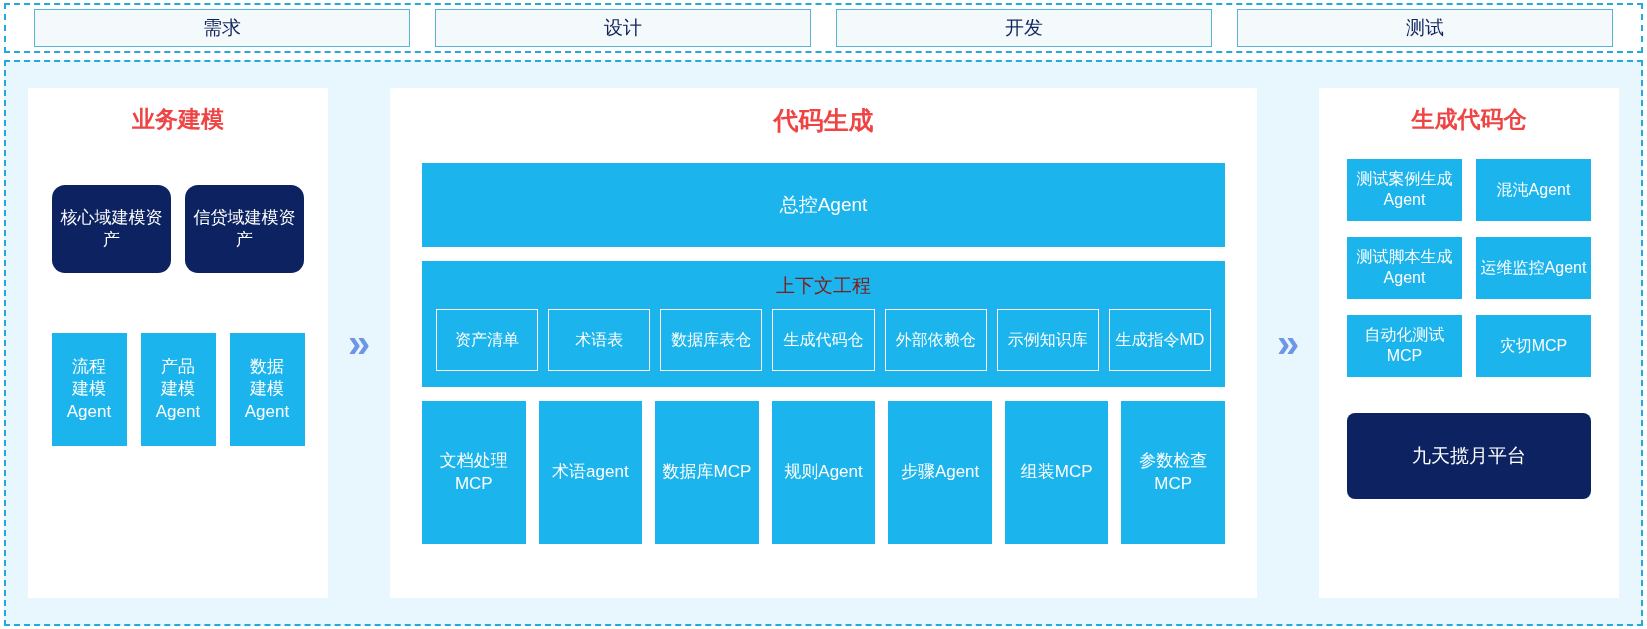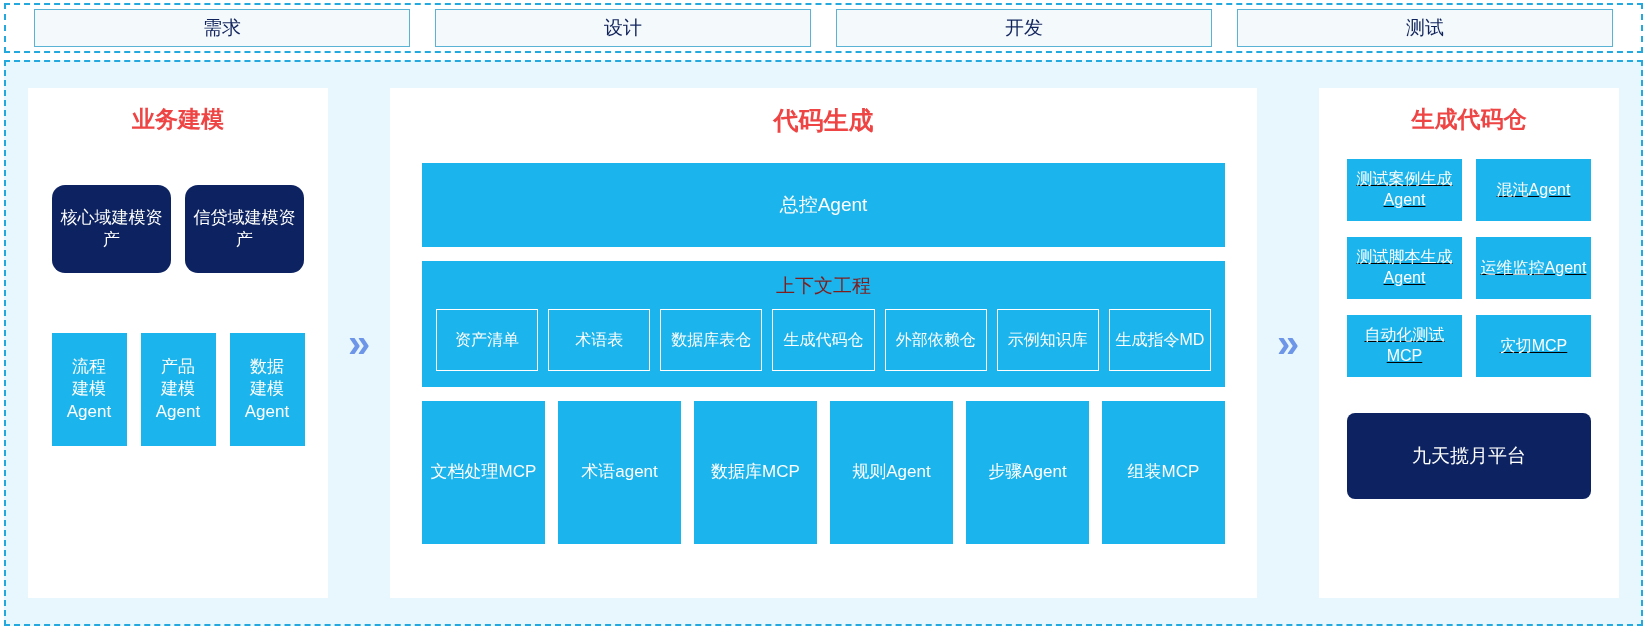--- a/index.html
+++ b/index.html
@@ -210,21 +210,20 @@
   }
 
   
   .card-right { width: 300px; flex: 0 0 300px; }
   .card-right .card-title { font-size: 23px; }
   .right-grid {
     margin-top: 24px;
     display: grid;
     grid-template-columns: 115px 115px;
     grid-gap: 16px 14px;
-    text-decoration: underline;
   }
   .right-box {
     height: 62px;
     background: #1cb4ec;
     color: #ffffff;
     font-size: 16px;
     line-height: 1.3;
     display: flex;
     align-items: center;
     justify-content: center;
@@ -344,20 +343,23 @@
           </div>
           <div class="tool-box">
             <span>规则Agent</span>
           </div>
           <div class="tool-box">
             <span>步骤Agent</span>
           </div>
           <div class="tool-box">
             <span>组装MCP</span>
           </div>
+          <div class="tool-box">
+            <span>参数检查MCP</span>
+          </div>
         </div>
 
       </div>
     </div>
 
     <div class="chev">»</div>
 
     <div class="card card-right">
       <div class="card-title">生成代码仓</div>
 

